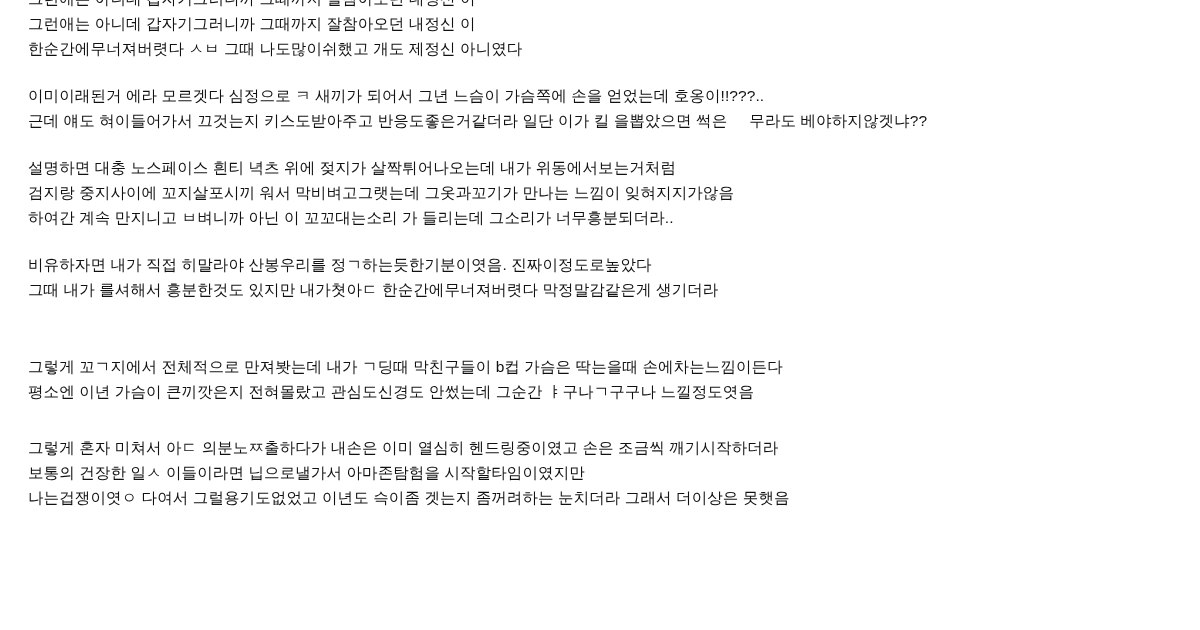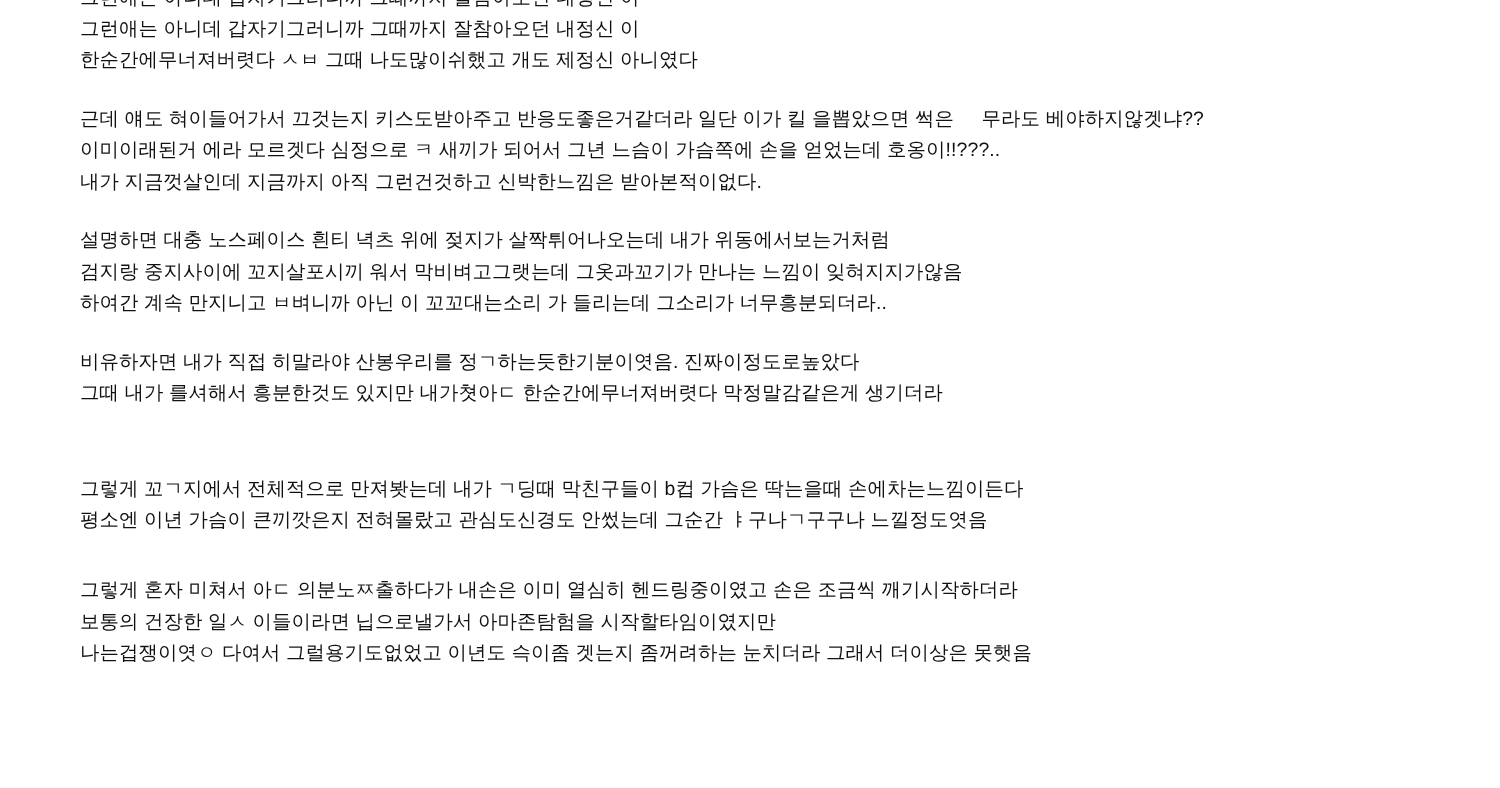--- a/index.html
+++ b/index.html
@@ -11,22 +11,21 @@
     width: 1200px;
     height: 630px;
     overflow: hidden;
     font-family: "Liberation Sans", sans-serif;
   }
   #doc {
     position: relative;
     width: 1057px;
     height: 630px;
     box-sizing: border-box;
-    padding: 0 16px;
-    margin-left: 48px;
+    padding: 0 28px;
   }
   .line {
     font-size: 15.5px;
     line-height: 25px;
     color: #111111;
     white-space: pre;
     letter-spacing: 0.1px;
   }
   
   .clip-top {
@@ -51,23 +50,22 @@
 
   <div class="clip-top">
     <div class="line">그런애는 아니데 갑자기그러니까 그때까지 잘참아오던 내정신 이</div>
   </div>
 
   <div class="line">그런애는 아니데 갑자기그러니까 그때까지 잘참아오던 내정신 이</div>
   <div class="line">한순간에무너져버렷다 ㅅㅂ 그때 나도많이쉬했고 개도 제정신 아니였다</div>
 
   <div class="spacer-md"></div>
 
+  <div class="line">이미이래된거 에라 모르겟다 심정으로 ㅋ 새끼가 되어서 그년 느슴이 가슴쪽에 손을 얻었는데 호옹이!!???..</div>
   <div class="line">근데 얘도 혀이들어가서 끄것는지 키스도받아주고 반응도좋은거같더라 일단 이가 킬 을뽑았으면 썩은     무라도 베야하지않겟냐??</div>
-  <div class="line">이미이래된거 에라 모르겟다 심정으로 ㅋ 새끼가 되어서 그년 느슴이 가슴쪽에 손을 얻었는데 호옹이!!???..</div>
-  <div class="line">내가 지금껏살인데 지금까지 아직 그런건것하고 신박한느낌은 받아본적이없다.</div>
 
   <div class="spacer-md"></div>
 
   <div class="line">설명하면 대충 노스페이스 흰티 녁츠 위에 젖지가 살짝튀어나오는데 내가 위동에서보는거처럼</div>
   <div class="line">검지랑 중지사이에 꼬지살포시끼 워서 막비벼고그랫는데 그옷과꼬기가 만나는 느낌이 잊혀지지가않음</div>
   <div class="line">하여간 계속 만지니고 ㅂ벼니까 아닌 이 꼬꼬대는소리 가 들리는데 그소리가 너무흥분되더라..</div>
 
   <div class="spacer-md"></div>
 
   <div class="line">비유하자면 내가 직접 히말라야 산봉우리를 정ㄱ하는듯한기분이엿음. 진짜이정도로높았다</div>

